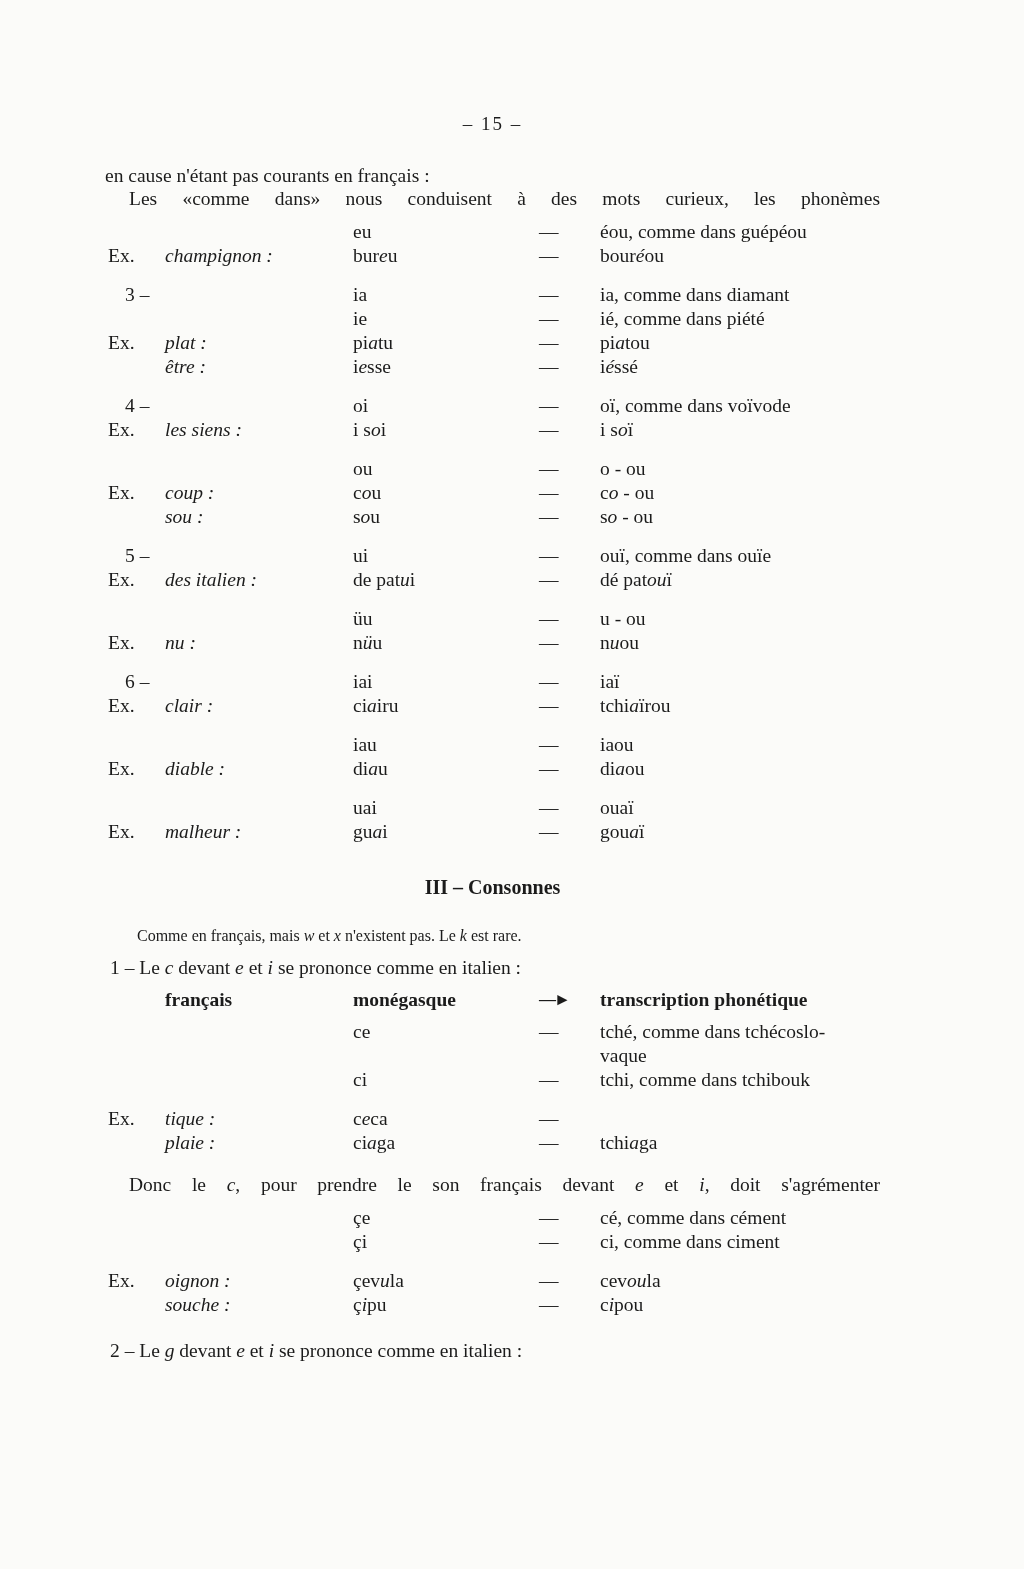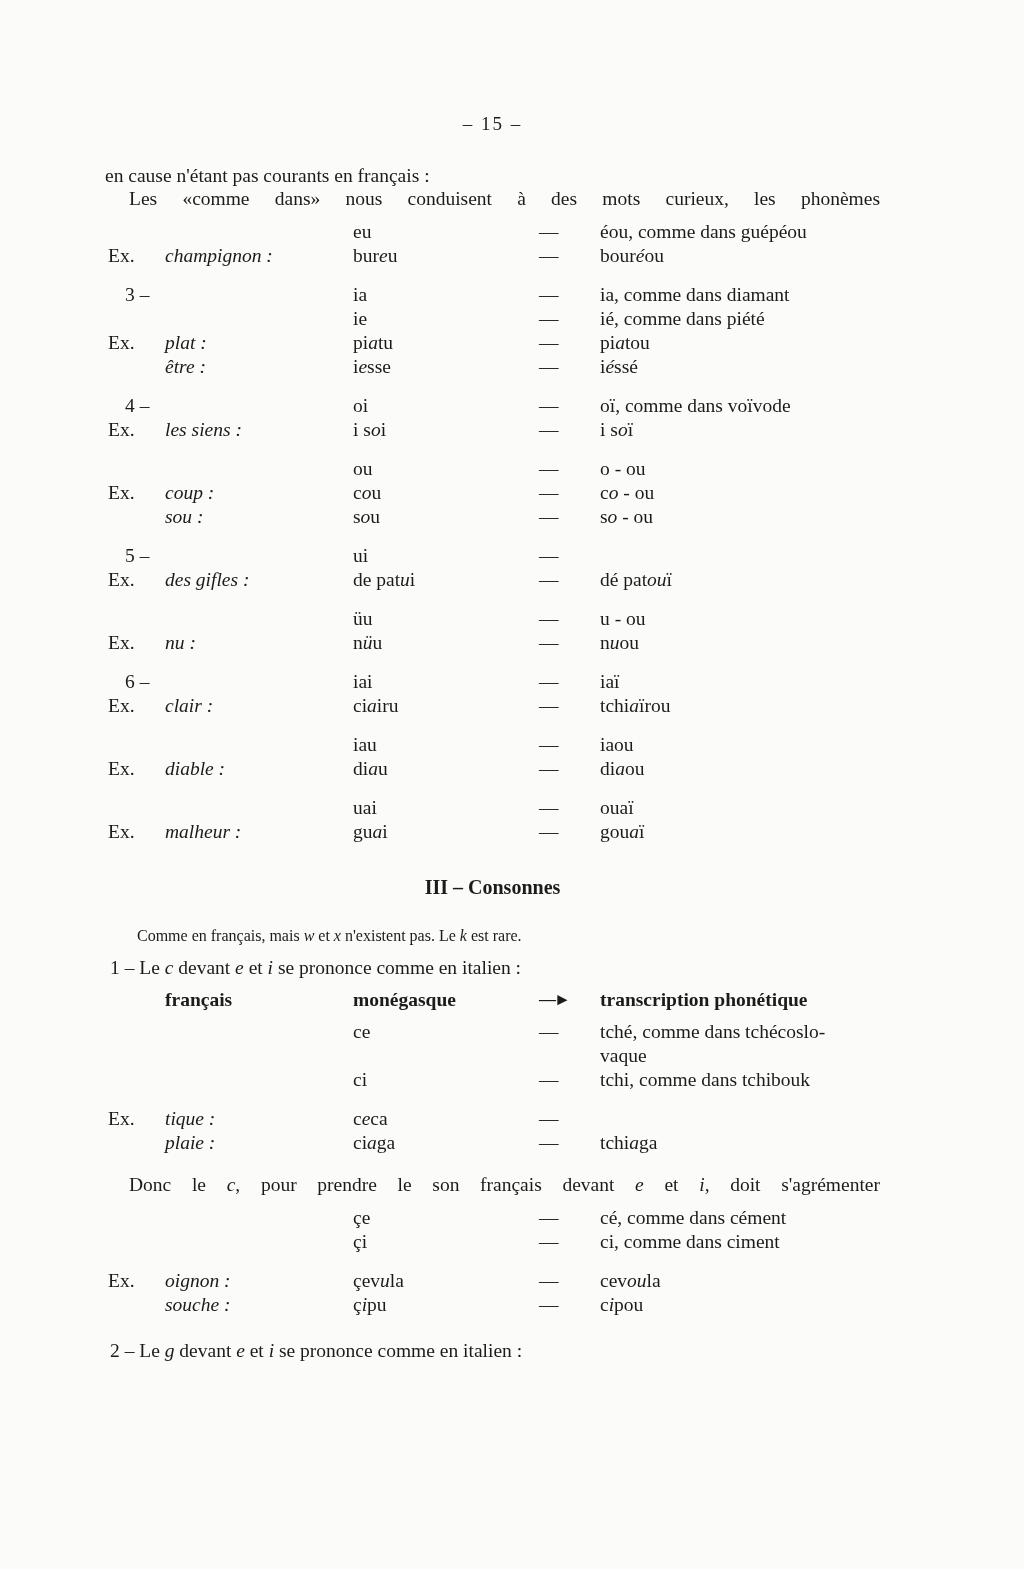--- a/index.html
+++ b/index.html
@@ -154,24 +154,25 @@
               <span class="c-dash">—</span>
               <span class="c-phon">s<i>o</i> - ou</span>
             </div>
           </div>
           <div class="tgroup">
             <div class="trow">
               <span class="c-label numlab">5 –</span>
               <span class="c-fr"></span>
               <span class="c-mono">ui</span>
               <span class="c-dash">—</span>
-            </div>
-            <div class="trow">
-              <span class="c-label">Ex.</span>
-              <span class="c-fr">des gifles :</span>
+              <span class="c-phon">ouï, comme dans ouïe</span>
+            </div>
+            <div class="trow">
+              <span class="c-label">Ex.</span>
+              <span class="c-fr">des italien :</span>
               <span class="c-mono">de pat<i>u</i>i</span>
               <span class="c-dash">—</span>
               <span class="c-phon">dé pat<i>ou</i>ï</span>
             </div>
           </div>
           <div class="tgroup">
             <div class="trow">
               <span class="c-label"></span>
               <span class="c-fr"></span>
               <span class="c-mono">üu</span>

